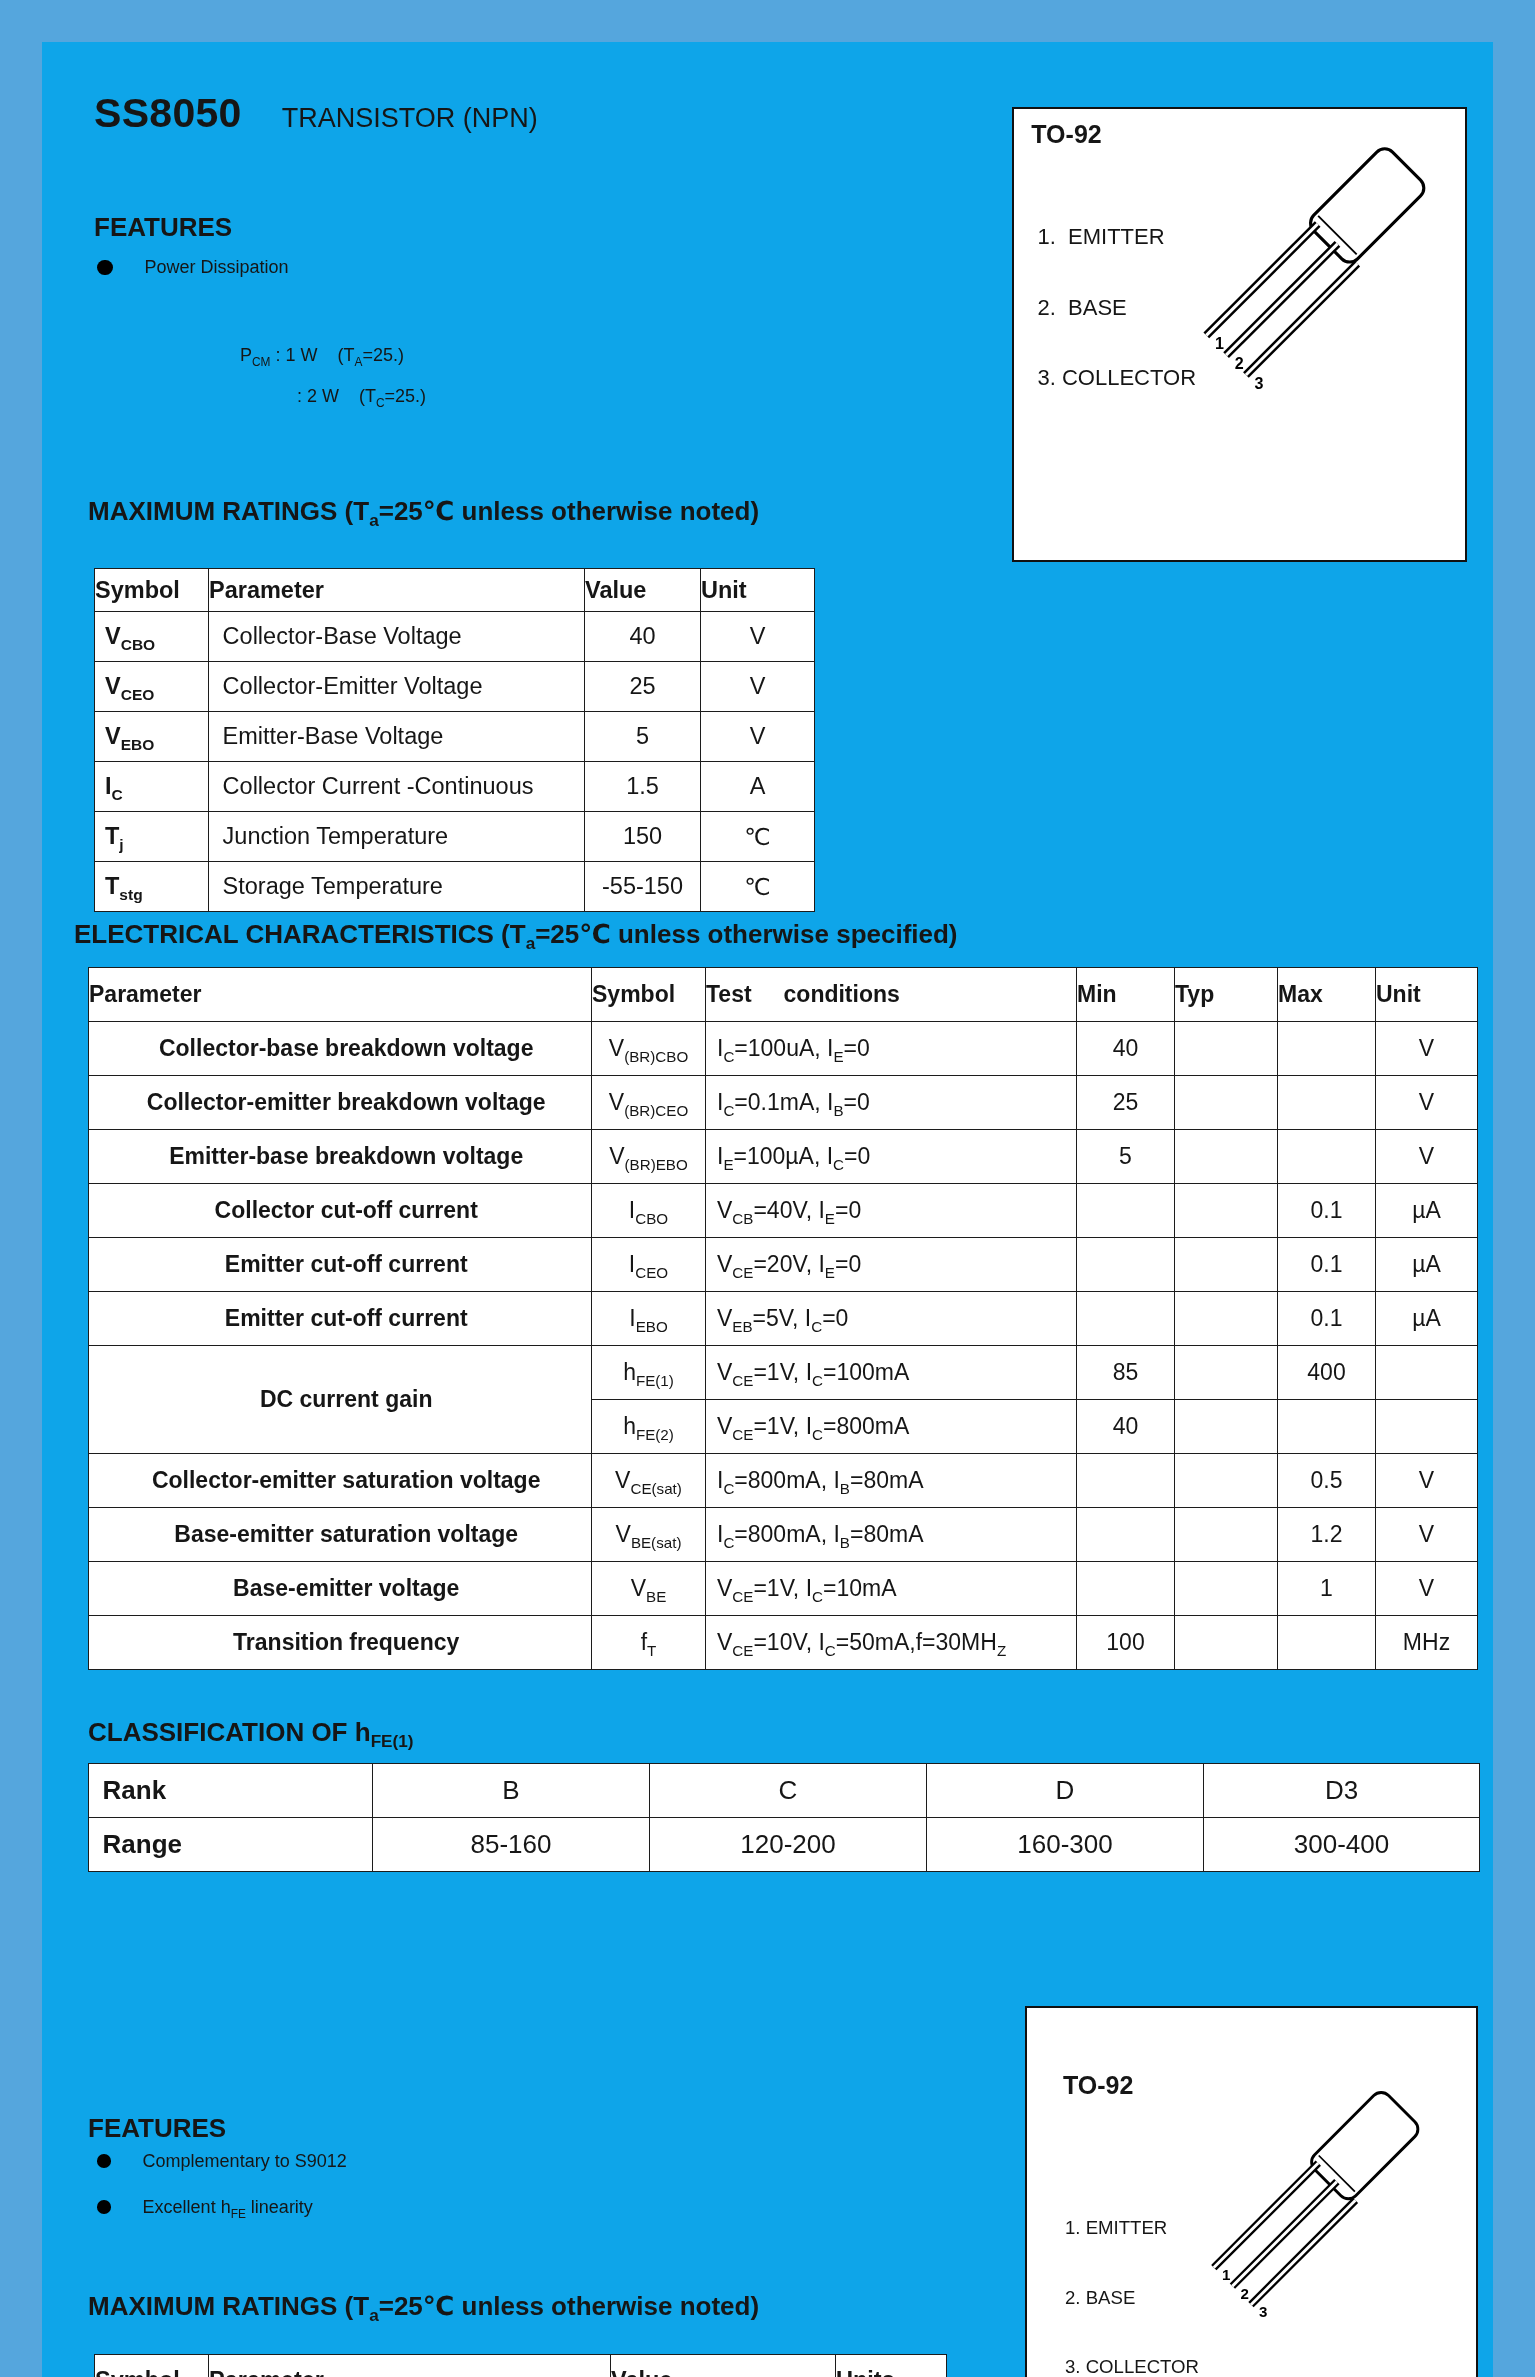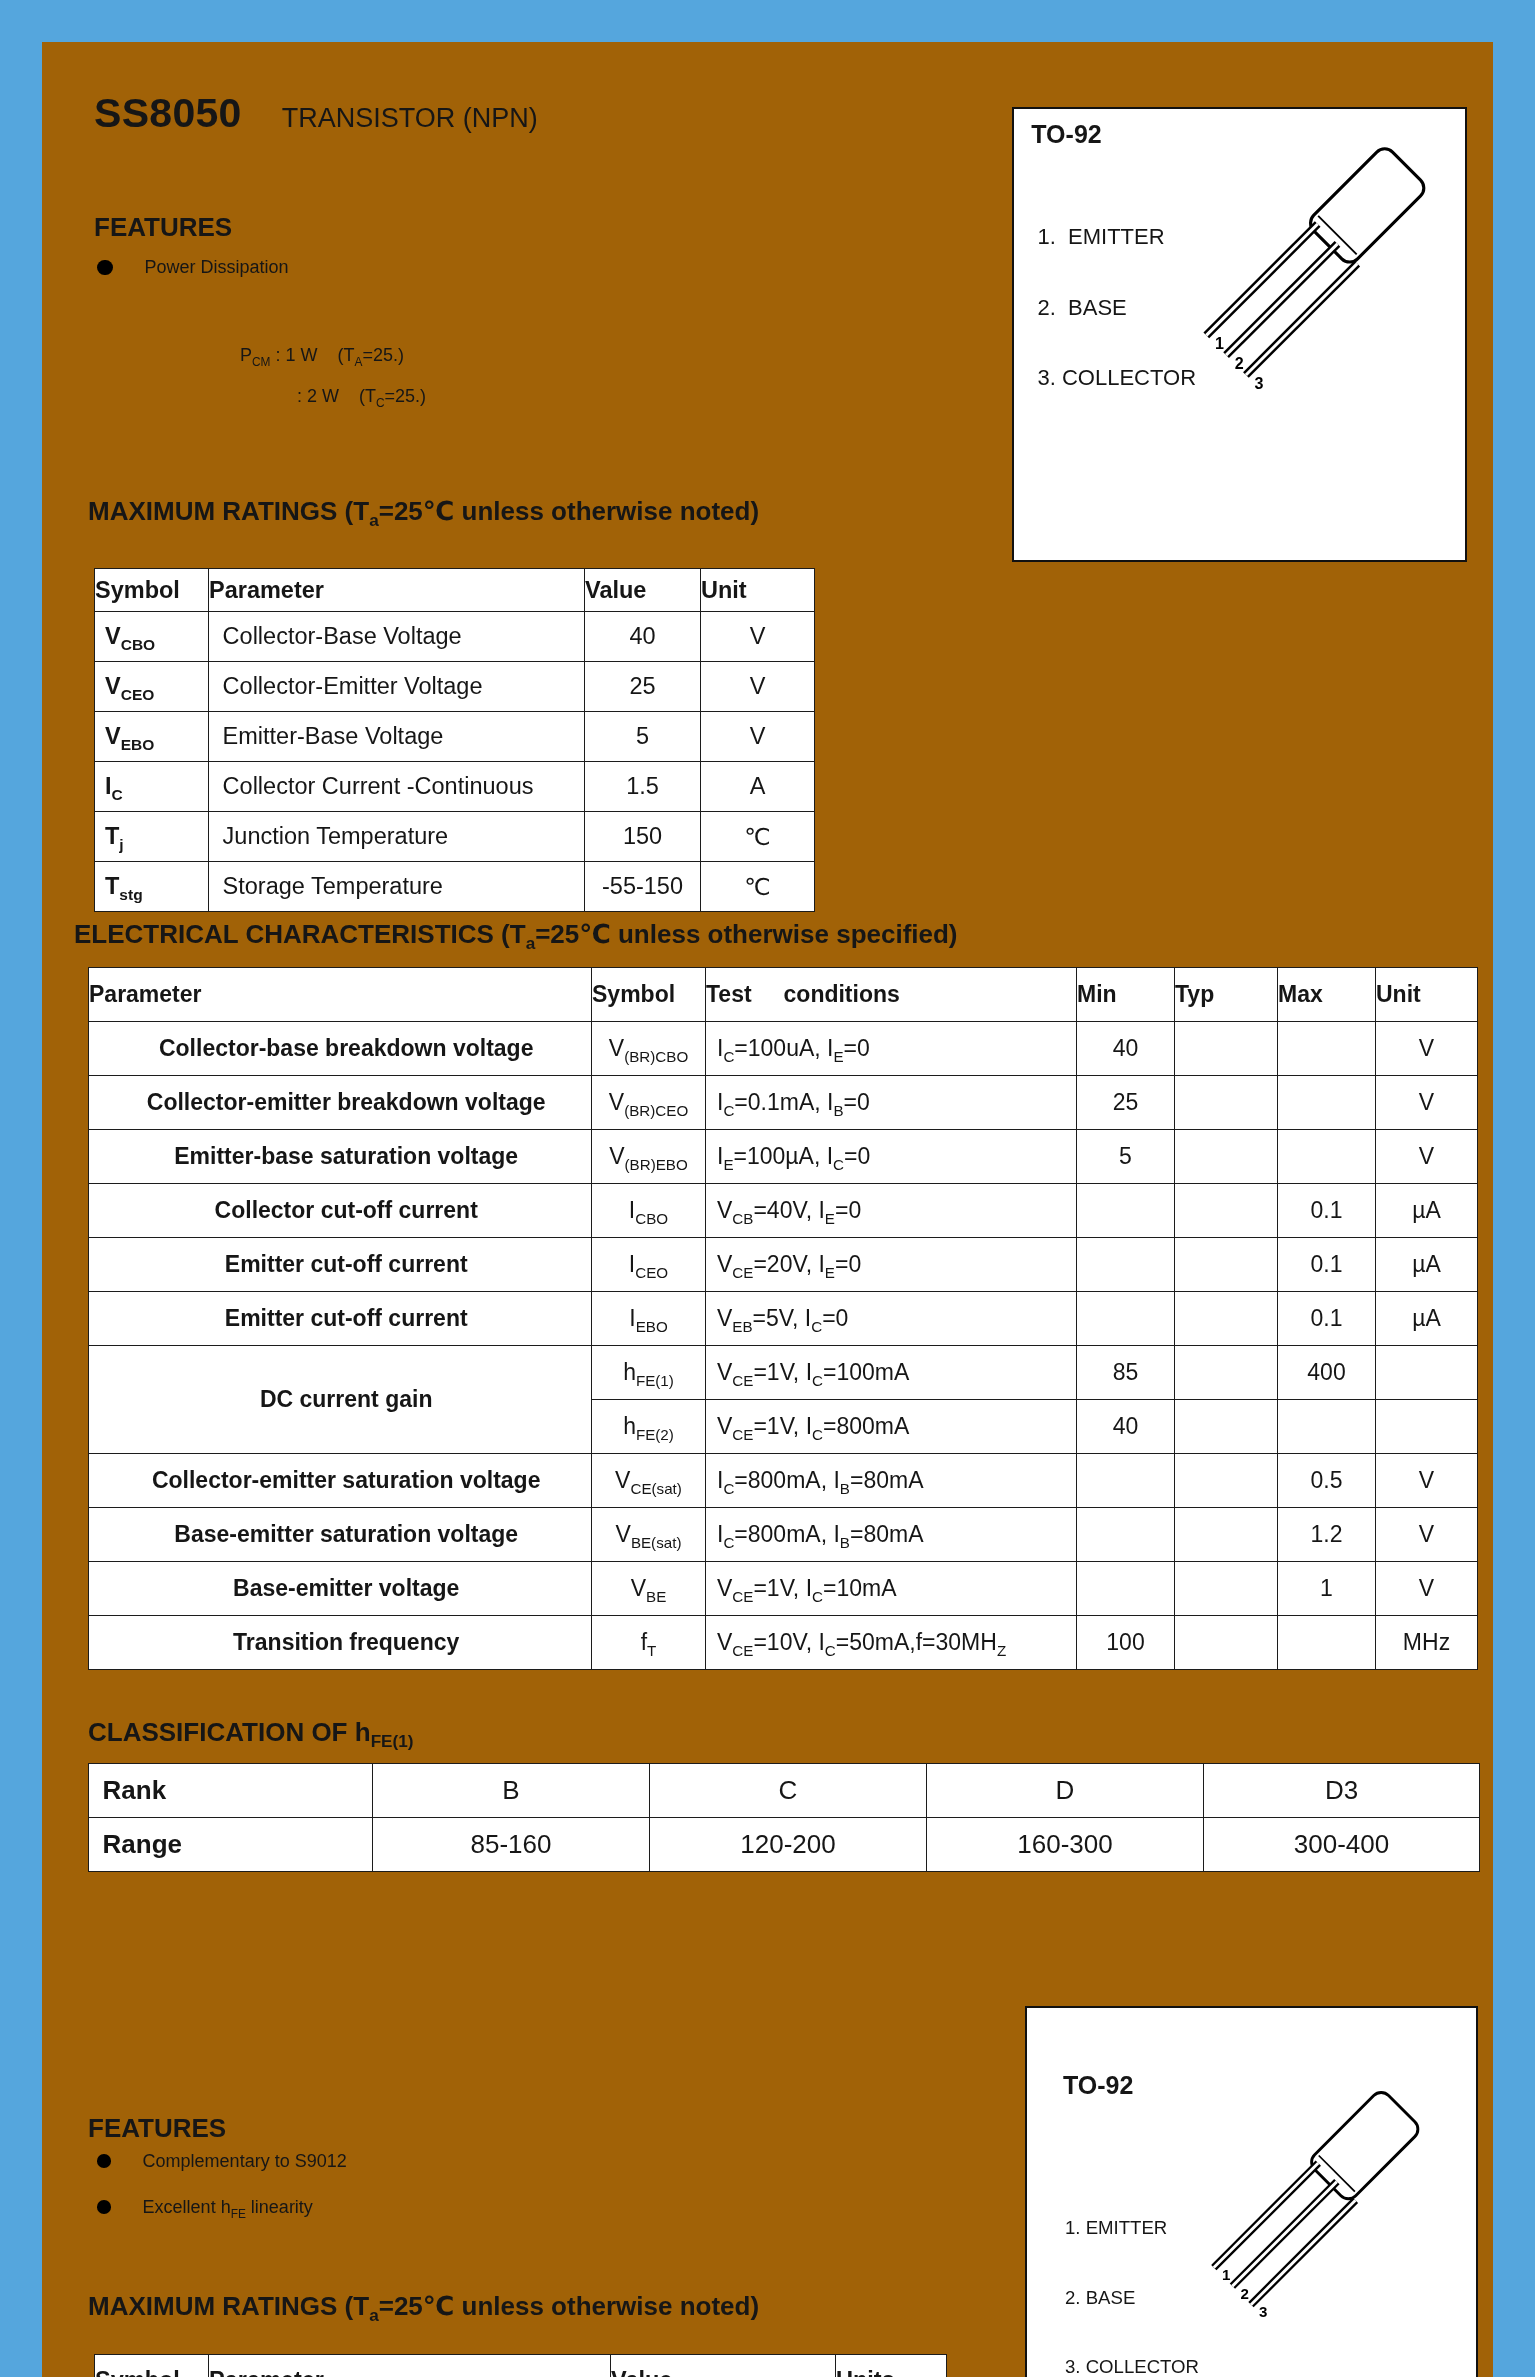--- a/index.html
+++ b/index.html
@@ -1,20 +1,20 @@
 <!DOCTYPE html>
 <html style="font-size:10px"><head>
 <meta charset="utf-8">
 <style>
   * { margin:0; padding:0; box-sizing:border-box; }
   html,body { width:1535px; height:2377px; }
   body { position:relative; background:#55a6dd; overflow:hidden;
          font-family:"Liberation Sans","DejaVu Sans",sans-serif; color:#161616; }
   .page { position:absolute; left:42px; top:42px; width:1451px; height:2335px;
-          background:#a16207; overflow:hidden; }
+          background:#0ea5e9; overflow:hidden; }
   .abs { position:absolute; }
   .h1 { font-size:41px; font-weight:700; letter-spacing:0.3px; }
   .h1sub { font-size:27px; margin-left:40px; }
   .h1b { font-size:38px; font-weight:700; }
   .h1bsub { font-size:26px; margin-left:16px; }
   .h2 { font-size:26px; font-weight:700; }
   .body-text { font-size:18px; }
   .pre { white-space:pre;margin-top:44px; }
   .dot { display:inline-block; width:15.5px; height:15.5px; border-radius:50%;
          background:#000; vertical-align:middle; margin-right:32px; position:relative; top:-3.1px; }
@@ -185,21 +185,21 @@
       <tr>
         <td class="par">Collector-emitter breakdown voltage</td>
         <td class="sym">V<sub>(BR)CEO</sub></td>
         <td class="cond">I<sub>C</sub>=0.1mA, I<sub>B</sub>=0</td>
         <td class="num">25</td>
         <td class="num"></td>
         <td class="num"></td>
         <td class="num">V</td>
       </tr>
       <tr>
-        <td class="par">Emitter-base saturation voltage</td>
+        <td class="par">Emitter-base breakdown voltage</td>
         <td class="sym">V<sub>(BR)EBO</sub></td>
         <td class="cond">I<sub>E</sub>=100µA, I<sub>C</sub>=0</td>
         <td class="num">5</td>
         <td class="num"></td>
         <td class="num"></td>
         <td class="num">V</td>
       </tr>
       <tr>
         <td class="par">Collector cut-off current</td>
         <td class="sym">I<sub>CBO</sub></td>

